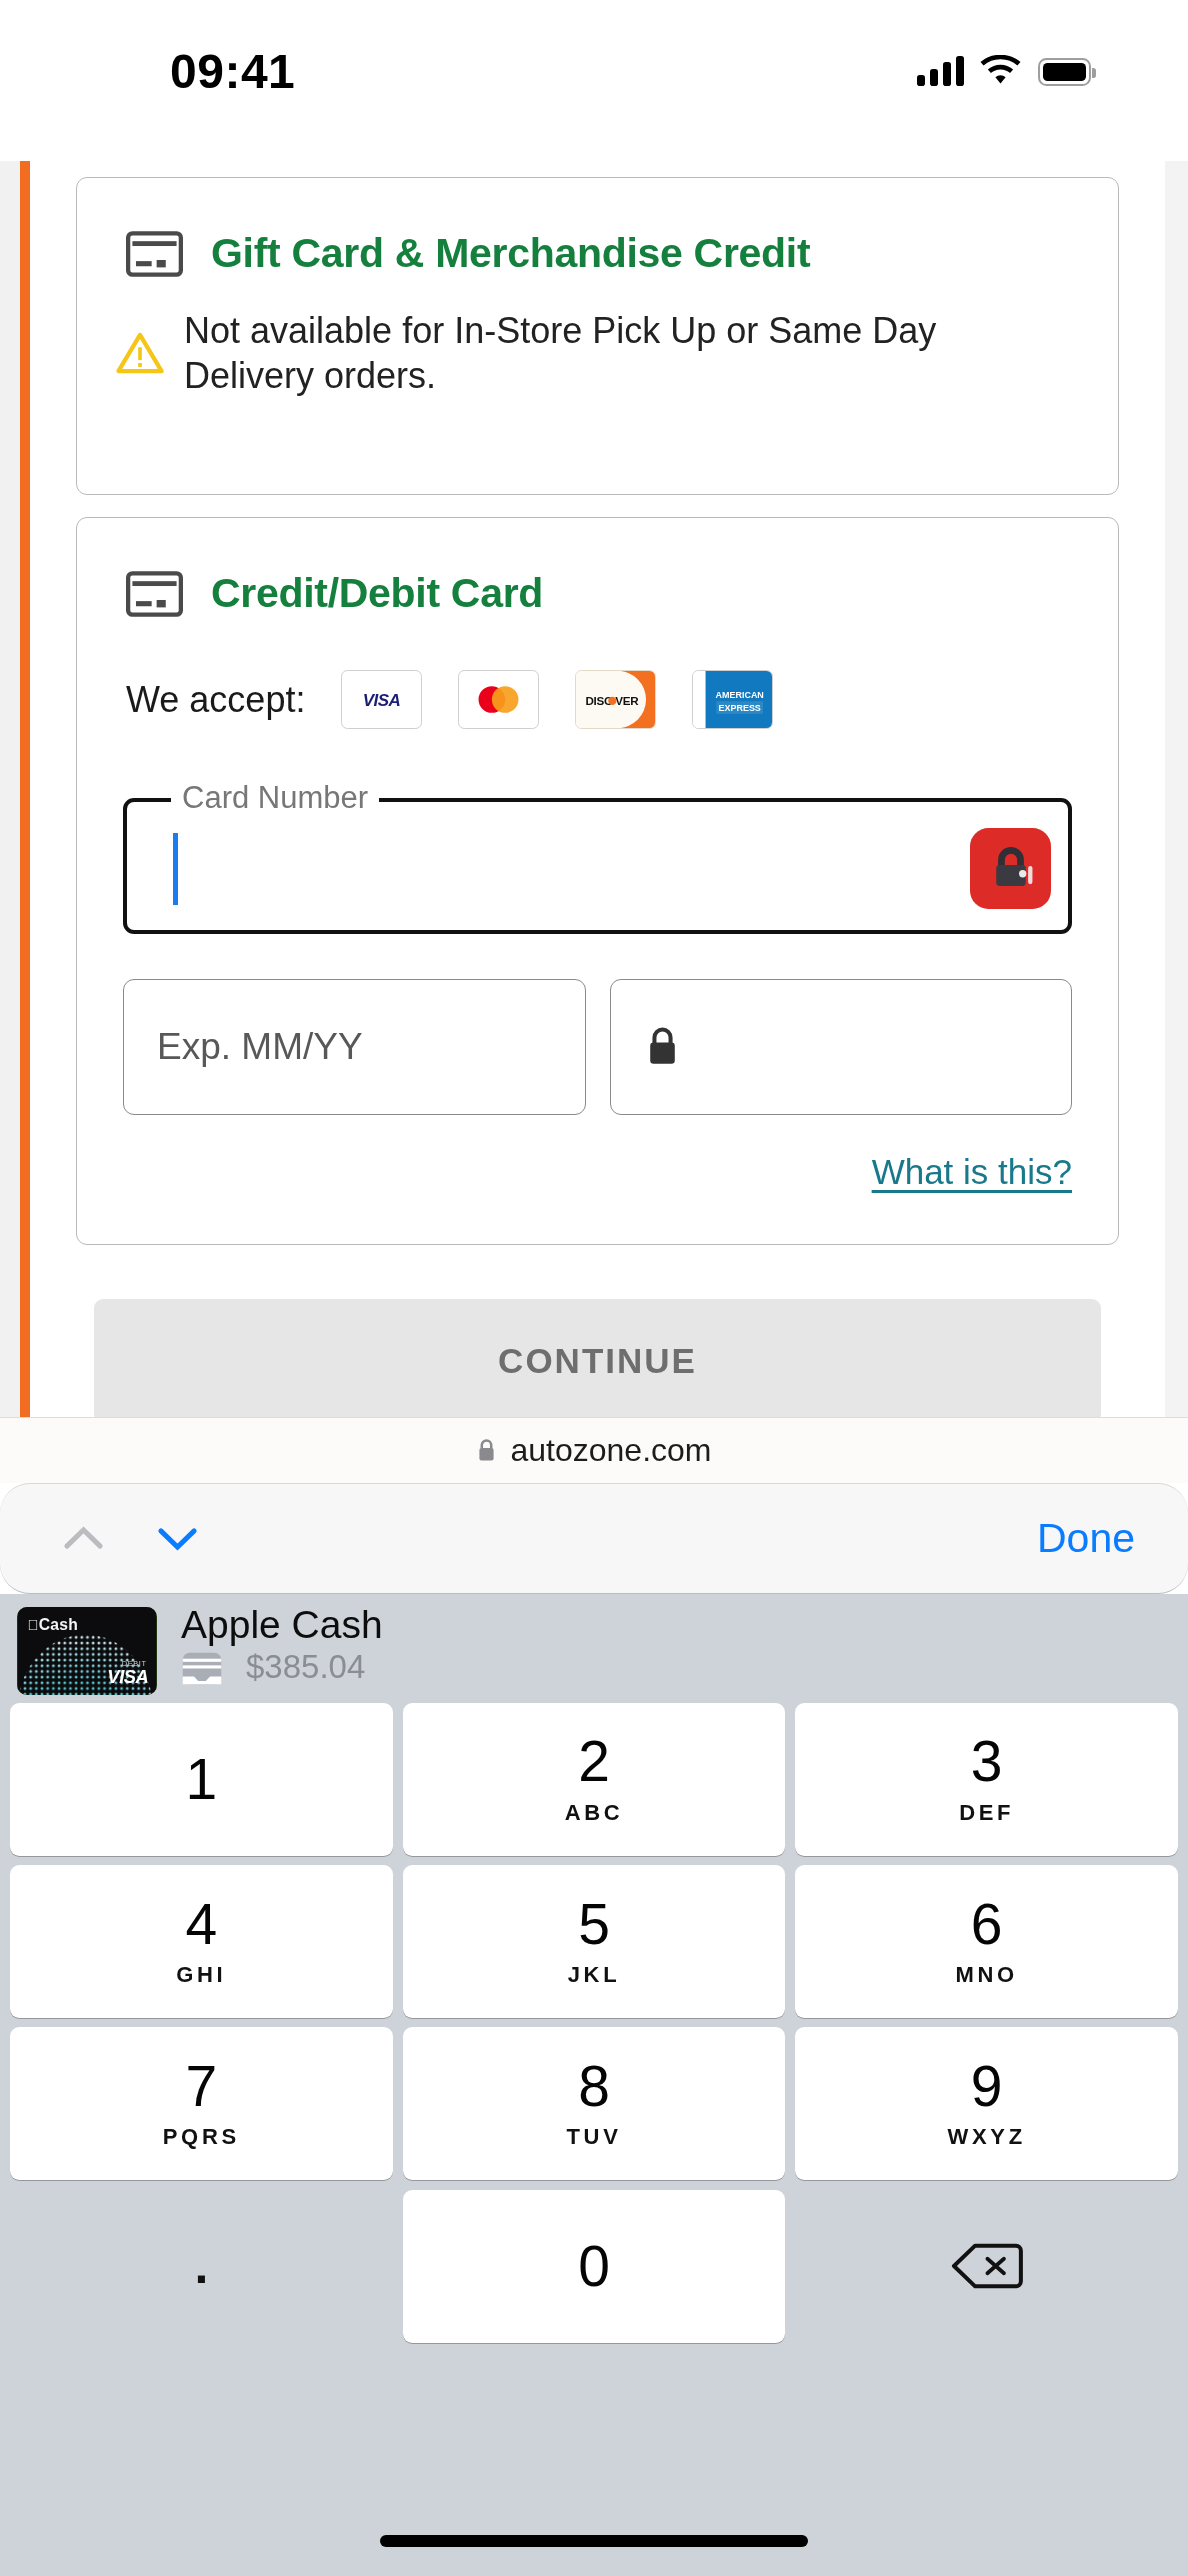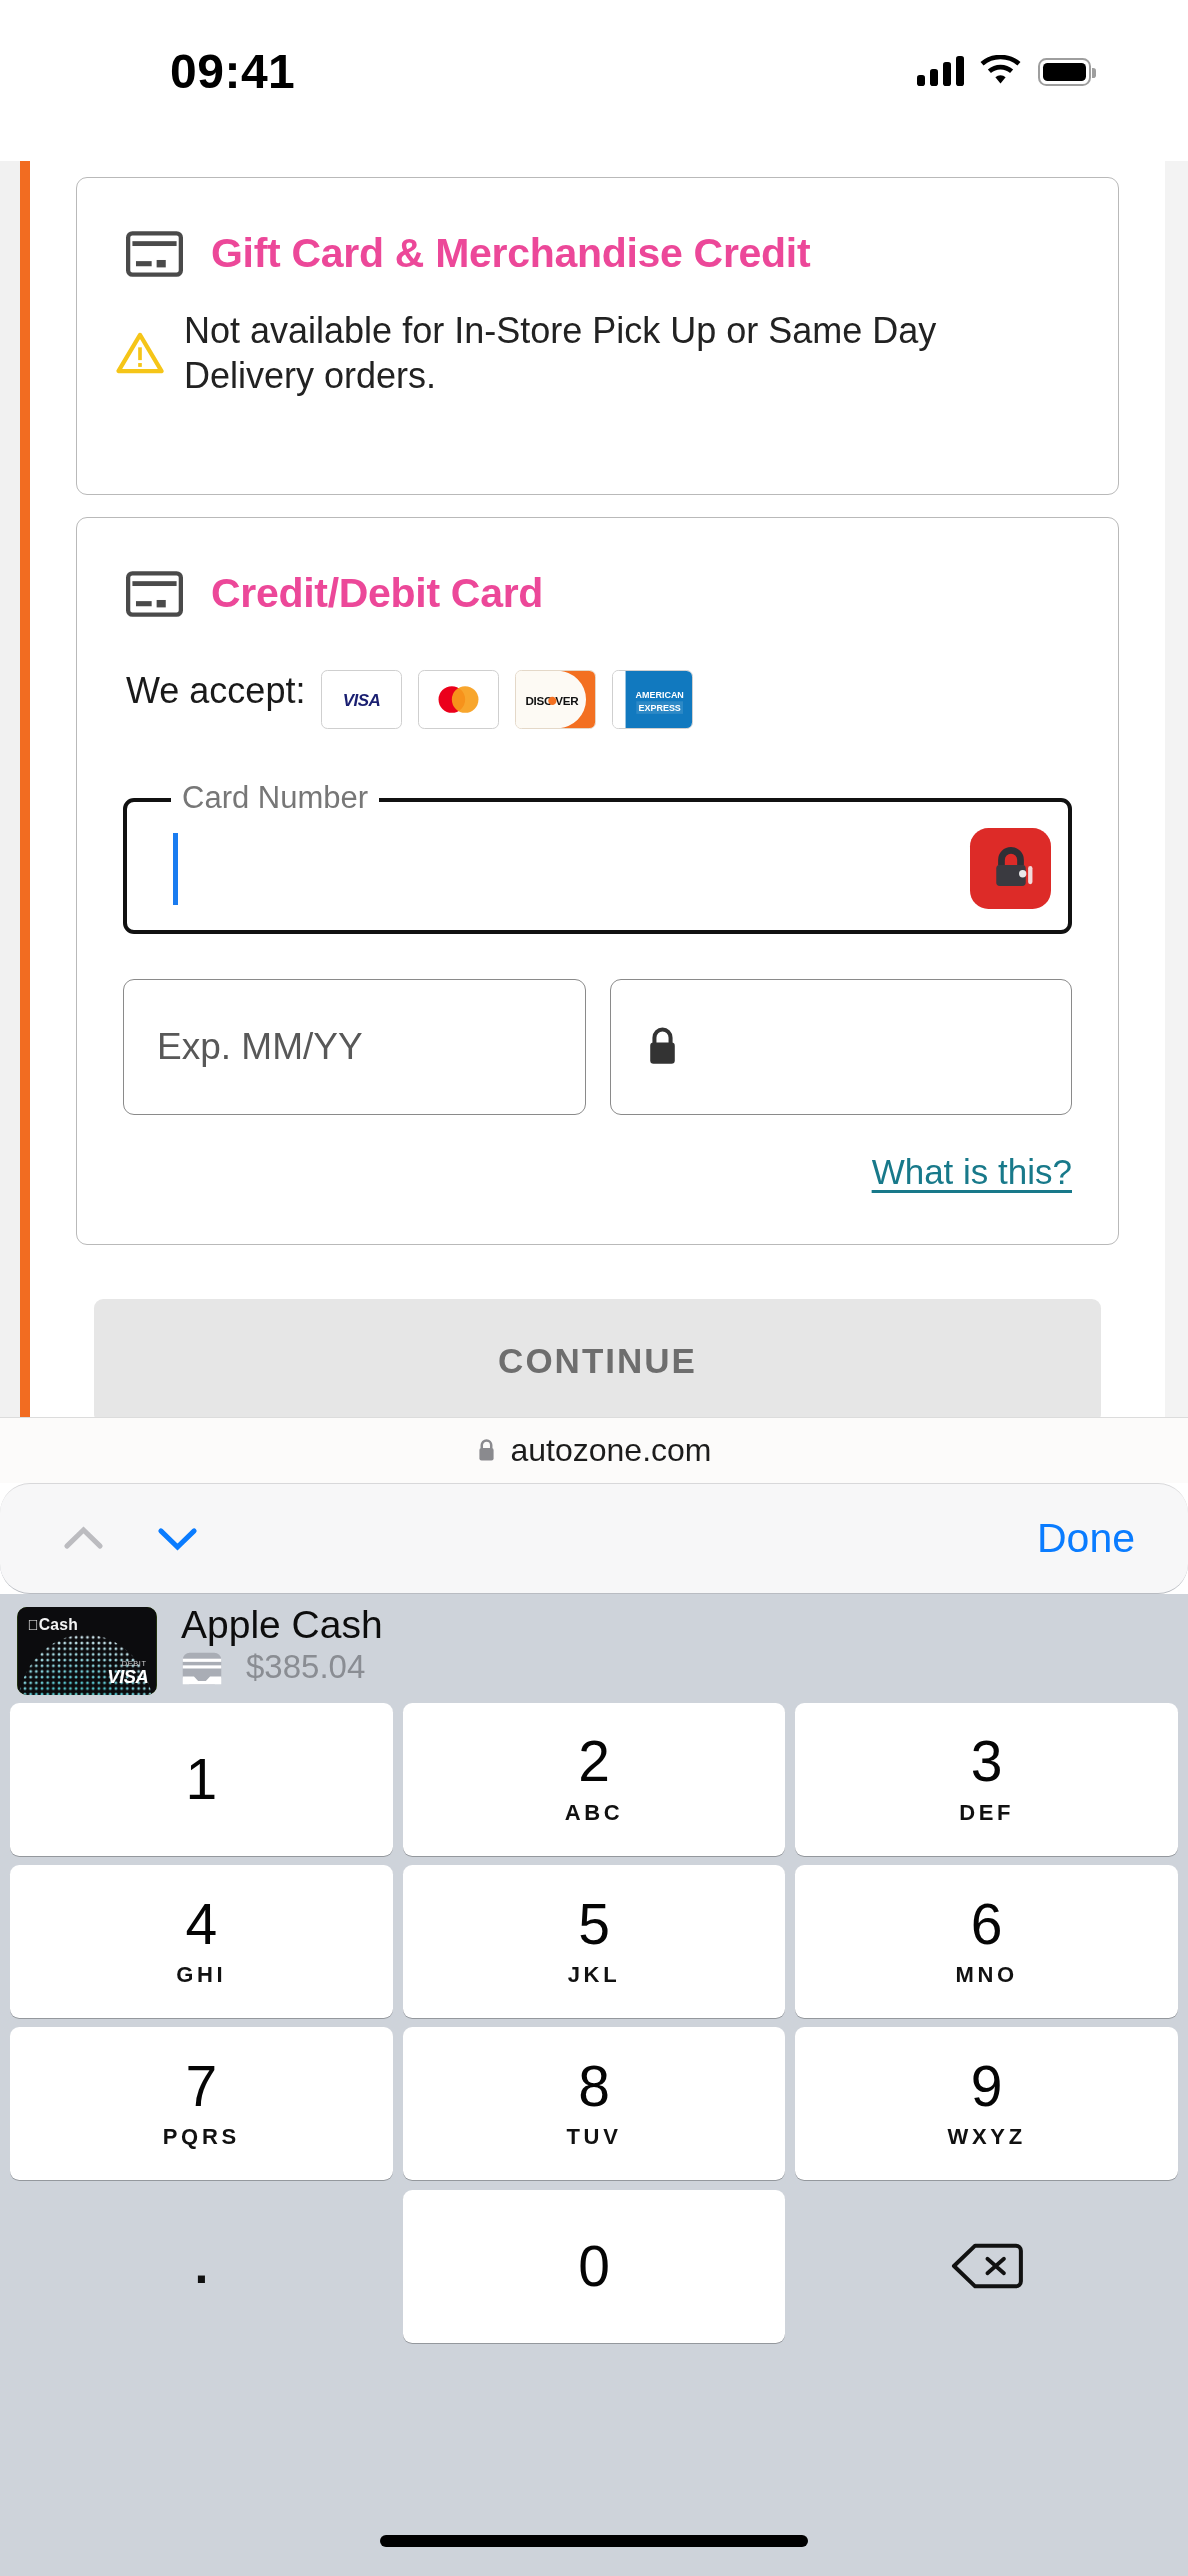--- a/index.html
+++ b/index.html
@@ -37,28 +37,28 @@
 
   .card-panel {
     position:absolute; left:46px; right:46px;
     background:#fff; border:1.8px solid #b9b9b9; border-radius:11px;
   }
   #panel-gift { top:30px; height:318px; }
   #panel-credit { top:370px; height:728px; }
 
   .panel-head { display:flex; align-items:center; gap:28px; padding:52px 0 0 49px; }
   .card-glyph { width:57px; height:46px; flex:none; }
-  .panel-title { font-size:41px; font-weight:700; color:#ec4899; letter-spacing:-0.3px; }
+  .panel-title { font-size:41px; font-weight:700; color:#15803d; letter-spacing:-0.3px; }
 
   .warn-row { display:flex; align-items:center; gap:20px; padding:31px 64px 0 39px; }
   .warn-icon { width:48px; height:42px; flex:none; }
   .warn-text { font-size:36px; line-height:1.25; color:#222; }
 
   
-  .accept-row { display:flex; gap:16px; padding:53px 0 0 49px; }
+  .accept-row { display:flex; align-items:center; gap:36px; padding:53px 0 0 49px; }
   .accept-label { font-size:36px; color:#1a1a1a; }
   .brand { width:81px; height:59px; border:0.9px solid #cfcfcf; border-radius:6.4px; background:#fff;
            display:flex; align-items:center; justify-content:center; overflow:hidden; }
 
   
   .field-cardnum {
     position:absolute; left:46px; right:46px; top:280px; height:136px;
     border:4.6px solid #111; border-radius:11px; background:#fff;
   }
   .float-label {

